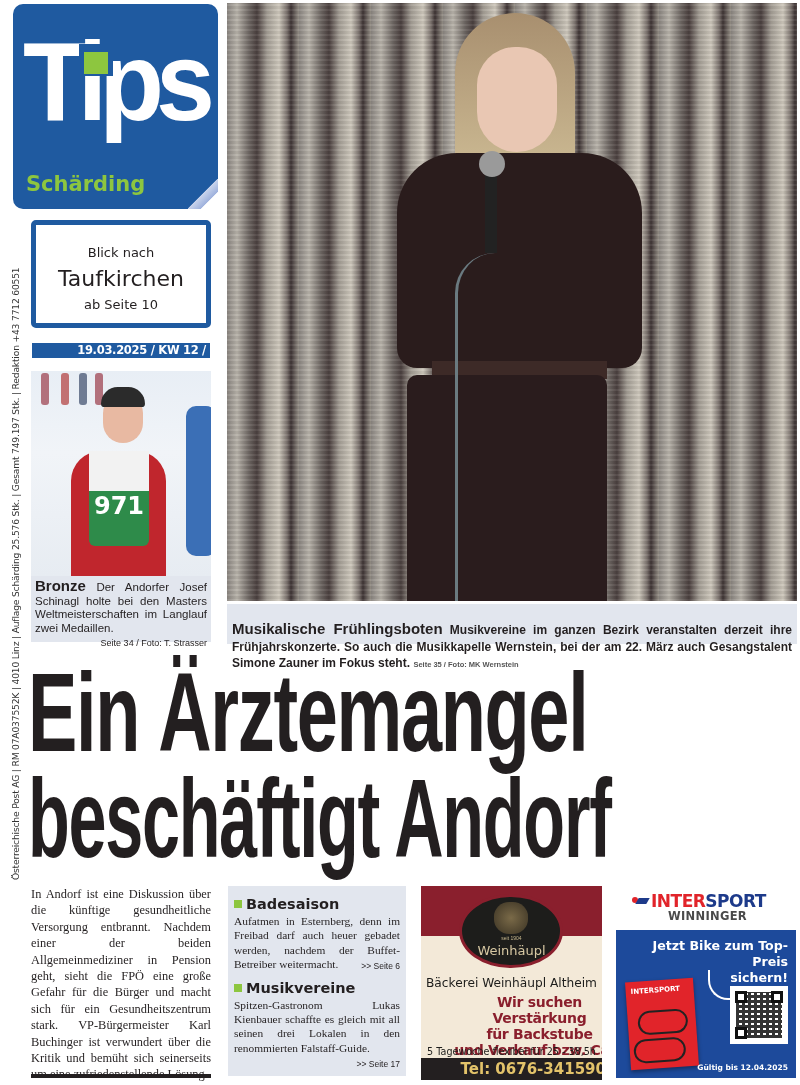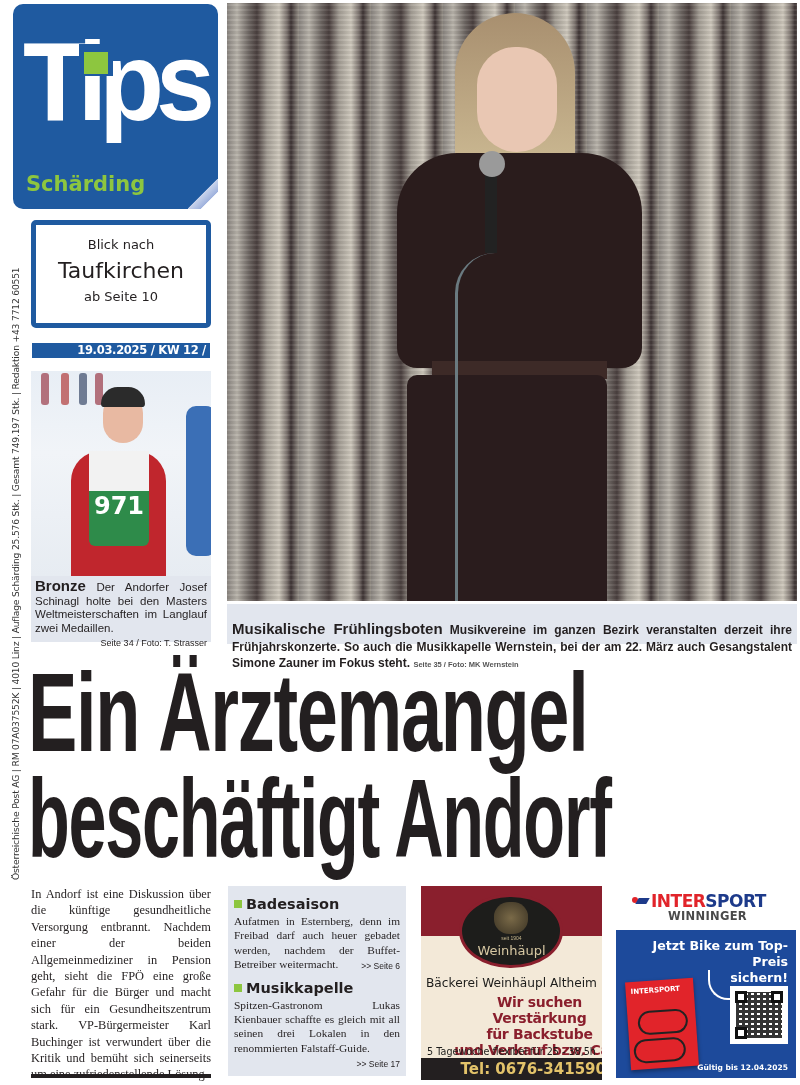--- a/index.html
+++ b/index.html
@@ -12,21 +12,21 @@
   #logo .tips { position:absolute; left:10px; top:22px; font-family:"Liberation Sans", sans-serif; font-weight:bold;
                 font-size:106px; line-height:106px; color:#fff; letter-spacing:-8px; transform:scaleY(1.05); transform-origin:left top;}
   #logo .idot { position:absolute; left:71px; top:48px; width:24px; height:22px; background:#8dc63f; }
   #logo .idotmask { position:absolute; left:66px; top:40px; width:34px; height:32px; background:#1f5aa0; }
   #logo .region { position:absolute; left:13px; top:168px; font-weight:bold; font-size:21px; color:#8dc63f; font-family:"DejaVu Sans", sans-serif; }
   #logo .curl2 { position:absolute; right:0; bottom:0; width:30px; height:30px;
                  background:linear-gradient(135deg, #1f5aa0 48%, #c8d3ec 50%, #9fb2dd 70%, #ffffff 72%); }
 
   
   #blick { left:31px; top:220px; width:180px; height:108px; border:5px solid #1f5aa0; border-radius:5px; box-sizing:border-box; background:#fff; text-align:center; }
-  #blick .l1 { font-size:13px; margin-top:12px; font-family:"DejaVu Sans", sans-serif; }
+  #blick .l1 { font-size:13px; margin-top:20px; font-family:"DejaVu Sans", sans-serif; }
   #blick .l2 { font-size:22px; margin-top:6px; font-family:"DejaVu Sans", sans-serif; }
   #blick .l3 { font-size:13px; margin-top:6px; font-family:"DejaVu Sans", sans-serif; }
 
   
   #datebar { left:32px; top:343px; width:178px; height:15px; background:#1f5aa0; color:#fff; font-weight:bold; font-size:11.5px; line-height:15px; text-align:right; padding-right:4px; box-sizing:border-box; font-family:"DejaVu Sans", sans-serif; letter-spacing:-0.3px;}
 
   
   #imprint { left:10px; top:880px; width:12px; transform-origin:left top; transform:rotate(-90deg);
              white-space:nowrap; font-size:9.2px; color:#333; font-family:"DejaVu Sans", sans-serif; letter-spacing:-0.2px; }
 
@@ -194,21 +194,21 @@
   <div class="short-h">
     <span class="sq"></span>
     <span>Badesaison</span>
   </div>
   <div class="short-t">
     <span>Aufatmen in Esternberg, denn im Freibad darf auch heuer gebadet werden, nachdem der Buffet-Betreiber weitermacht.</span>
     <span class="ref">&gt;&gt; Seite 6</span>
   </div>
   <div class="short-h">
     <span class="sq"></span>
-    <span>Musikkapelle</span>
+    <span>Musikvereine</span>
   </div>
   <div class="short-t">
     <span>Spitzen-Gastronom Lukas Kienbauer schaffte es gleich mit all seinen drei Lokalen in den renommierten Falstaff-Guide.</span>
     <span class="ref">&gt;&gt; Seite 17</span>
   </div>
 </div>
 
 <div id="bakery" class="abs">
   <div class="topband"></div>
   <div class="oval"></div>

